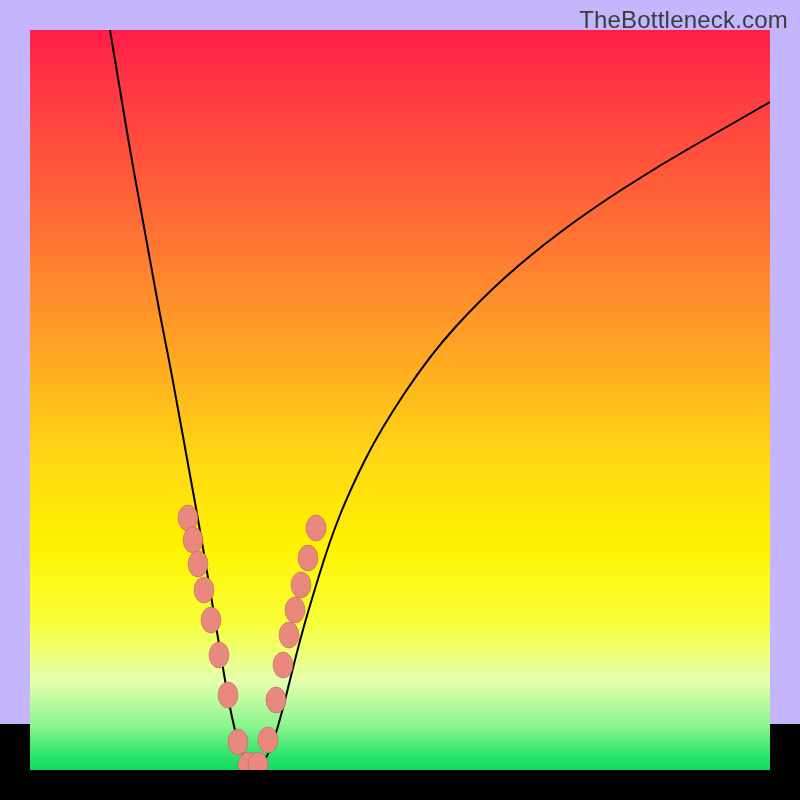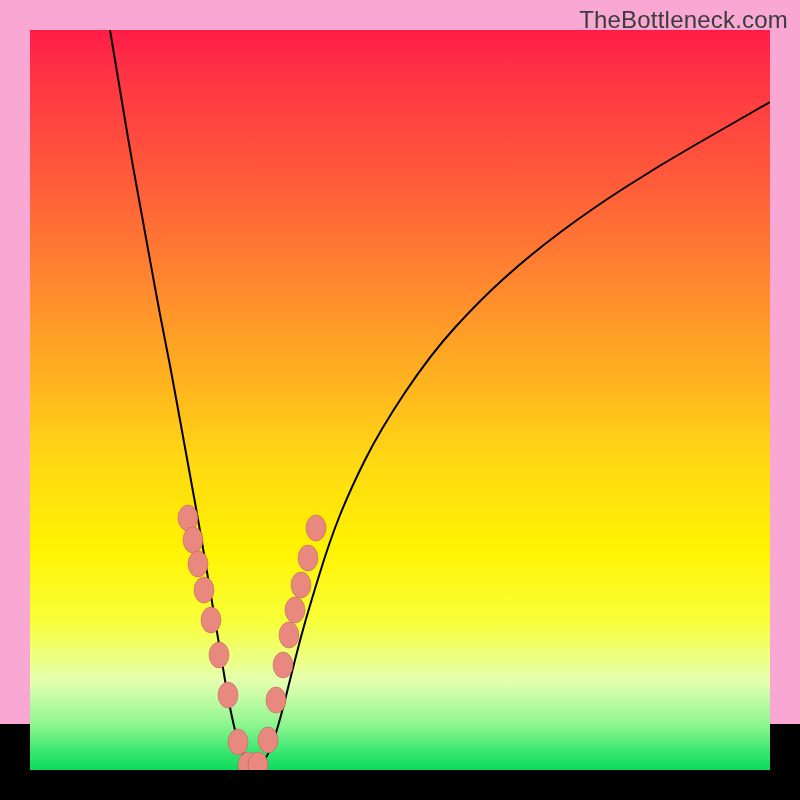--- a/index.html
+++ b/index.html
@@ -8,21 +8,21 @@
     width: 800px;
     height: 800px;
     overflow: hidden;
     font-family: Arial, Helvetica, sans-serif;
     background: #000;
   }
   .chart-outer {
     position: relative;
     width: 800px;
     height: 724px;
-    background: #f9a8d4;
+    background: #c4b5fd;
   }
   .attribution {
     position: absolute;
     top: 6px;
     right: 12px;
     color: #3b3b3b;
     font-size: 24px;
     letter-spacing: 0.2px;
     z-index: 20;
   }

